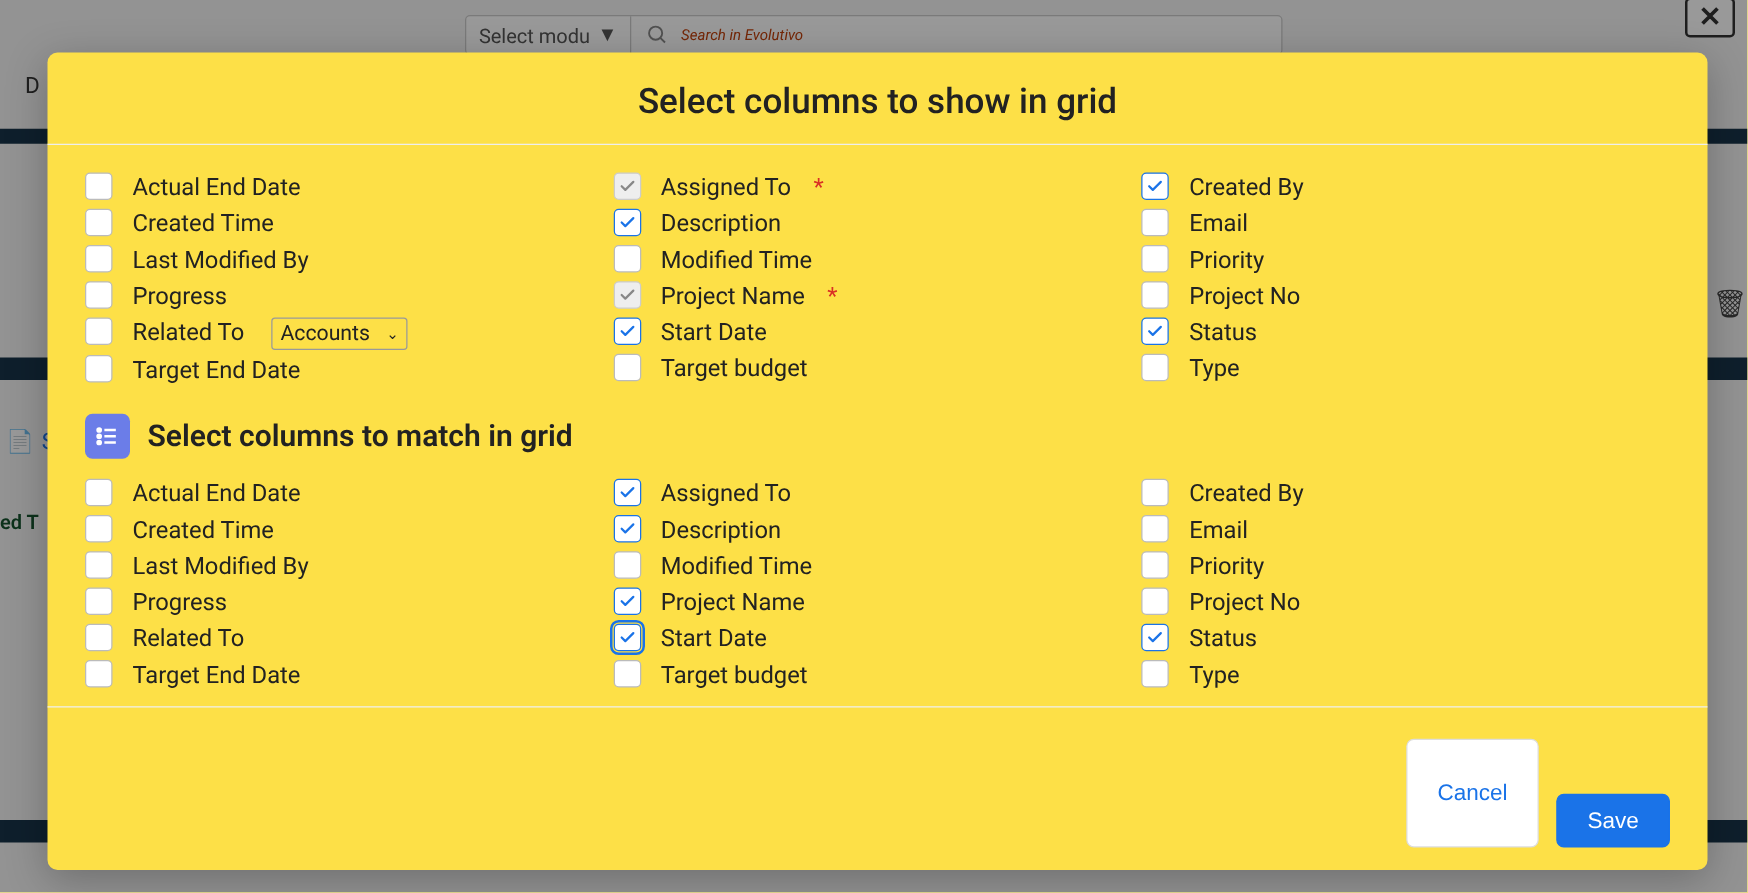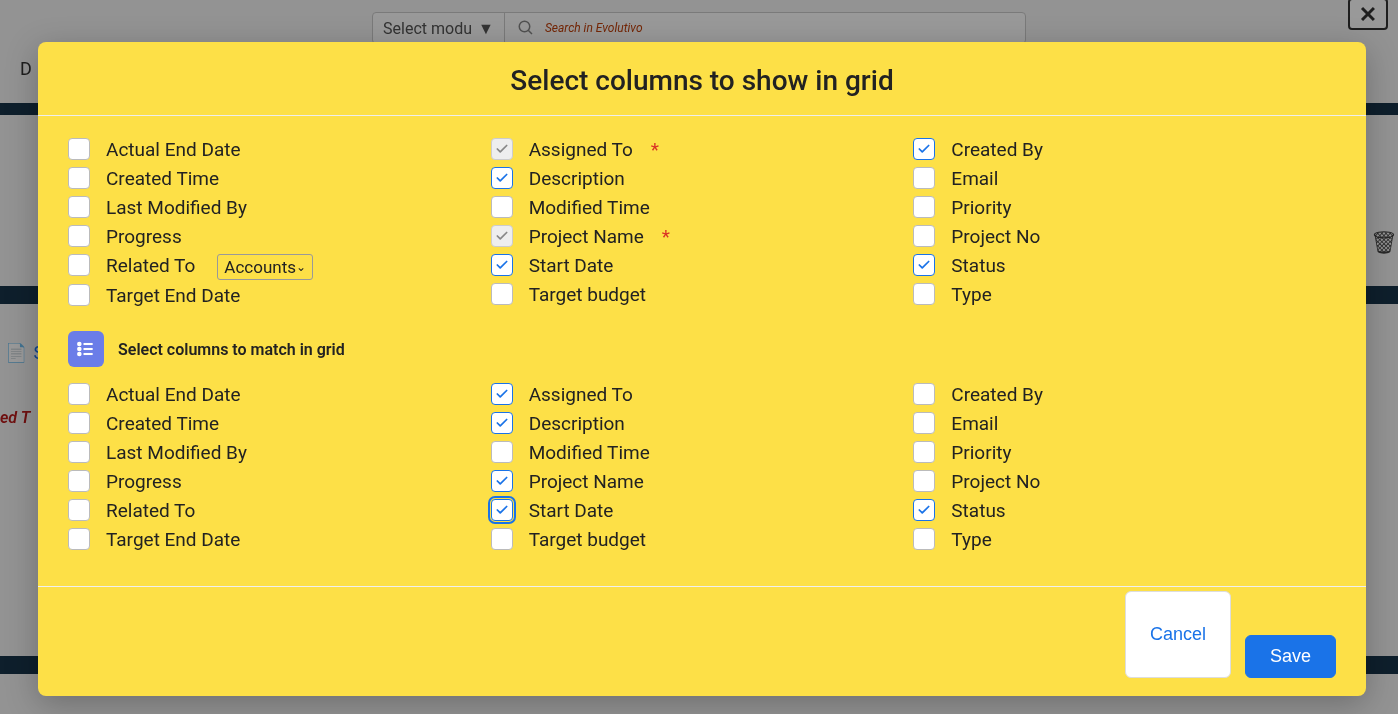--- a/index.html
+++ b/index.html
@@ -96,23 +96,22 @@
       color: #1a73e8;
       display: flex;
       align-items: center;
       gap: 6px;
     }
     .bg-side2 {
       position: absolute;
       top: 408px;
       left: 0;
       font-size: 16px;
-      color: #b91c1c;
+      color: #14532d;
       font-weight: 600;
-      font-style: italic;
     }
     .bg-darkbar1 {
       position: absolute;
       top: 103px;
       left: 0;
       right: 0;
       height: 12px;
       background: #18344a;
     }
     .bg-darkbar2 {
@@ -212,47 +211,47 @@
       outline-offset: 1px;
     }
     .req { color: #d93025; margin-left: 2px; }
     .inline-select {
       border: 1px solid #999;
       border-radius: 3px;
       padding: 2px 6px;
       font-size: 17px;
       display: inline-flex;
       align-items: center;
-      gap: 0;
+      gap: 13px;
       margin-left: 6px;
       cursor: pointer;
     }
     .section-header {
       display: flex;
       align-items: center;
       gap: 14px;
       margin: 20px 0 14px;
     }
     .section-icon {
       width: 36px;
       height: 36px;
       background: #6b7de8;
       border-radius: 6px;
       display: flex;
       align-items: center;
       justify-content: center;
       color: #fff;
     }
     .section-title {
-      font-size: 16px;
+      font-size: 24px;
       font-weight: 600;
       color: #222;
     }
     .modal-footer {
-      padding: 4px 30px 18px;
+      padding: 25px 30px 18px;
       border-top: 1px solid #f0f0f0;
       display: flex;
       justify-content: flex-end;
       gap: 14px;
     }
     .btn {
       padding: 10px 24px;
       font-size: 18px;
       border-radius: 6px;
       border: 1px solid #ccc;

